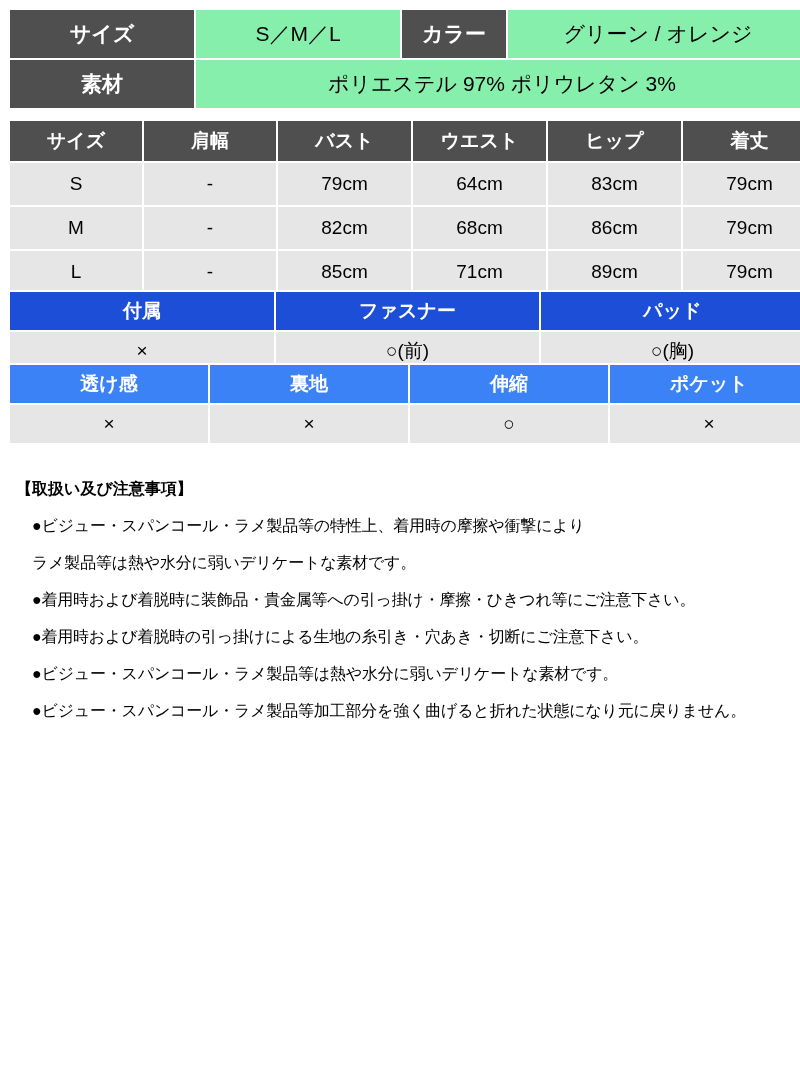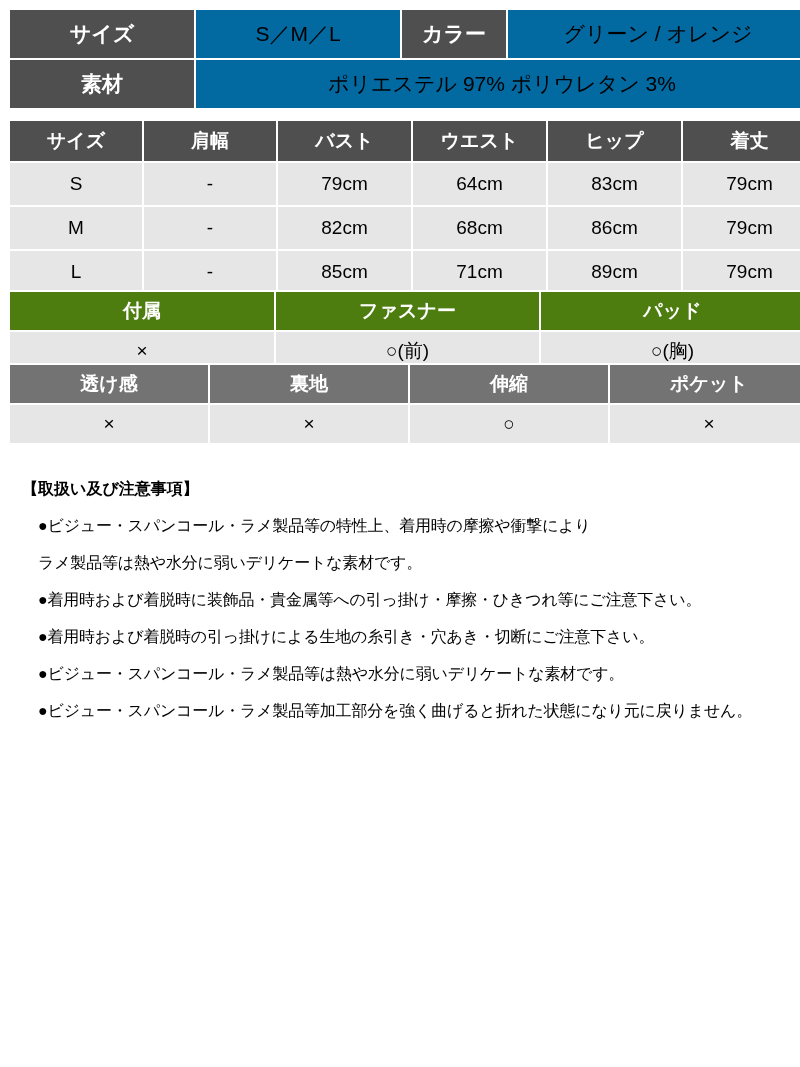--- a/index.html
+++ b/index.html
@@ -39,21 +39,21 @@
     text-align: center;
     vertical-align: middle;
     font-size: 21px;
   }
   .hdr-dark {
     background: #4f4f4f;
     color: #ffffff;
     font-weight: bold;
   }
   .cell-light {
-    background: #0369a1;
+    background: #86efac;
     color: #000000;
   }
 
   
   .tbl-size {
     position: absolute;
     left: 8px;
     top: 119px;
     width: 784px;
   }
@@ -82,21 +82,21 @@
     width: 784px;
   }
   .tbl-attach td {
     height: 36px;
     border: 2px solid #ffffff;
     text-align: center;
     vertical-align: middle;
     font-size: 19px;
   }
   .tbl-attach thead td {
-    background: #4d7c0f;
+    background: #1d4ed8;
     color: #ffffff;
     font-weight: bold;
   }
   .tbl-attach tbody td {
     background: #e6e6e6;
   }
 
   
   .tbl-feature {
     position: absolute;
@@ -105,32 +105,32 @@
     width: 784px;
   }
   .tbl-feature td {
     height: 36px;
     border: 2px solid #ffffff;
     text-align: center;
     vertical-align: middle;
     font-size: 19px;
   }
   .tbl-feature thead td {
-    background: #737373;
+    background: #3b82f6;
     color: #ffffff;
     font-weight: bold;
   }
   .tbl-feature tbody td {
     background: #e6e6e6;
   }
 
   
   .notes {
     position: absolute;
-    left: 22px;
+    left: 16px;
     top: 478px;
     width: 760px;
     font-family: Liberation Serif, serif;
   }
   .notes-title {
     font-size: 16px;
     font-weight: bold;
     line-height: 21px;
     margin: 0 0 1px 0;
     letter-spacing: 0px;

